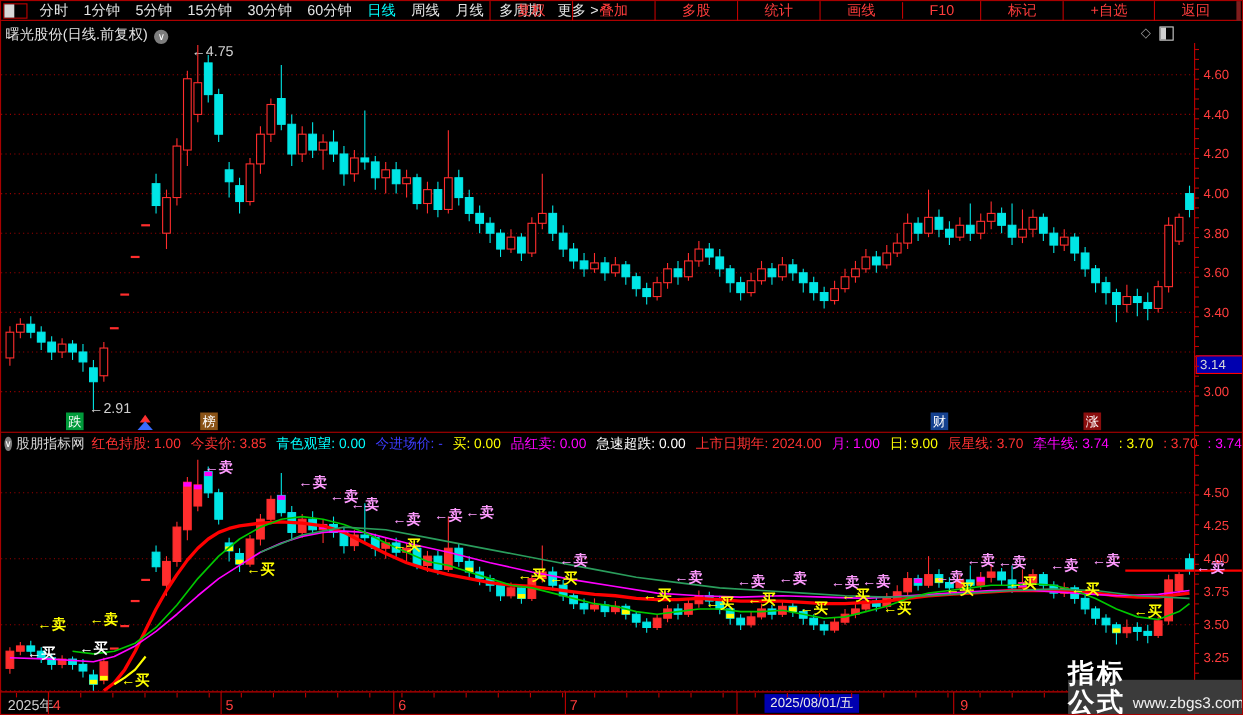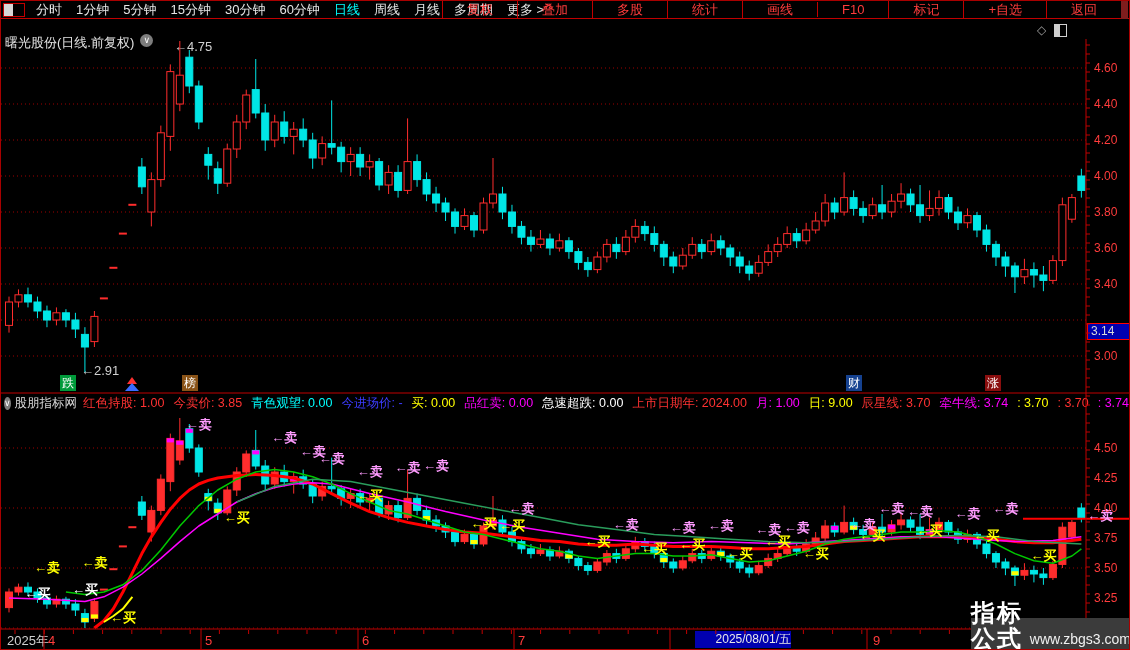--- a/index.html
+++ b/index.html
@@ -11,24 +11,24 @@
   
   .toolbar{position:absolute;left:0;top:0;width:100%;height:18px;display:flex;align-items:center;
            border-bottom:1px solid #c00000;box-sizing:border-box;font-size:13px;}
   .tb-icon{width:20px;height:12px;border:1px solid #c00000;margin:0 4px 0 2px;display:flex;}
   .tb-icon i{display:block;width:9px;height:100%;background:#d8d8d8;}
   .tb-left{display:flex;color:#e6e6e6;}
   .tb-left span{padding:0 7px;cursor:default;white-space:nowrap;}
   .tb-left span.active{color:#00ffff;}
   .tb-right{position:absolute;right:1px;top:0;height:17px;display:flex;align-items:center;color:#ff3c3c;}
   .tb-right span{padding:0 24px;border-left:1px solid #c00000;white-space:nowrap;}
-  .tb-right span:last-child{border-right:7px solid #7f1d1d;}
+  .tb-right span:last-child{border-right:4px solid #7f1d1d;}
 
   
-  .titlerow{position:absolute;left:4px;top:33px;display:flex;align-items:flex-start;color:#e2e2e2;font-size:13px;}
+  .titlerow{position:absolute;left:4px;top:21px;display:flex;align-items:flex-end;color:#e2e2e2;font-size:13px;}
   .chev-circle{width:13px;height:13px;border-radius:50%;background:#7d7d7d;color:#fff;font-size:9px;
                line-height:13px;text-align:center;margin-left:6px;}
   .title-icons{position:absolute;top:22px;left:1036px;display:flex;align-items:center;gap:8px;}
   .diamond{color:#9a9a9a;font-size:12px;}
   .panebox{width:11px;height:11px;border:1px solid #cfcfcf;display:flex;}
   .panebox i{display:block;width:5px;height:100%;background:#cfcfcf;}
 
   
   .anno{position:absolute;color:#d0d0d0;font-size:13px;white-space:nowrap;}
   .badge{position:absolute;width:16px;height:16px;color:#fff;font-size:12px;line-height:16px;
@@ -47,22 +47,22 @@
              border:1px solid #ff0000;color:#d8d8d8;font-size:12px;line-height:15px;padding-left:3px;}
 
   
   .indhead{position:absolute;left:0;top:393px;width:100%;height:18px;display:flex;align-items:center;
            font-size:12.5px;white-space:nowrap;overflow:hidden;}
   .indhead .src{color:#d8d8d8;margin:0 6px 0 4px;}
   #ind-params span{margin-right:9px;}
 
   
   .yearlabel{position:absolute;left:6px;top:631px;color:#cfcfcf;font-size:13px;}
-  .datebox{position:absolute;left:694px;top:630px;width:96px;height:17px;background:#0000b0;
-           color:#e8e8e8;font-size:12px;line-height:17px;text-align:right;}
+  .datebox{position:absolute;left:694px;top:630px;width:86px;height:17px;background:#0000b0;
+           color:#e8e8e8;font-size:12px;line-height:17px;text-align:center;}
 
   
   .watermark{position:absolute;left:970px;top:597px;width:160px;height:42px;background:#3b3b3b;
              z-index:6;display:flex;flex-direction:row;align-items:center;justify-content:center;margin-top:20px;}
   .watermark .w1{color:#ffffff;font-size:24px;font-weight:bold;letter-spacing:2px;line-height:26px;}
   .watermark .w2{color:#f0f0f0;font-size:14px;line-height:22px;}
 
   .plot-hit{position:absolute;left:0;width:1085px;background:transparent;z-index:3;}
 </style>
 </head>

